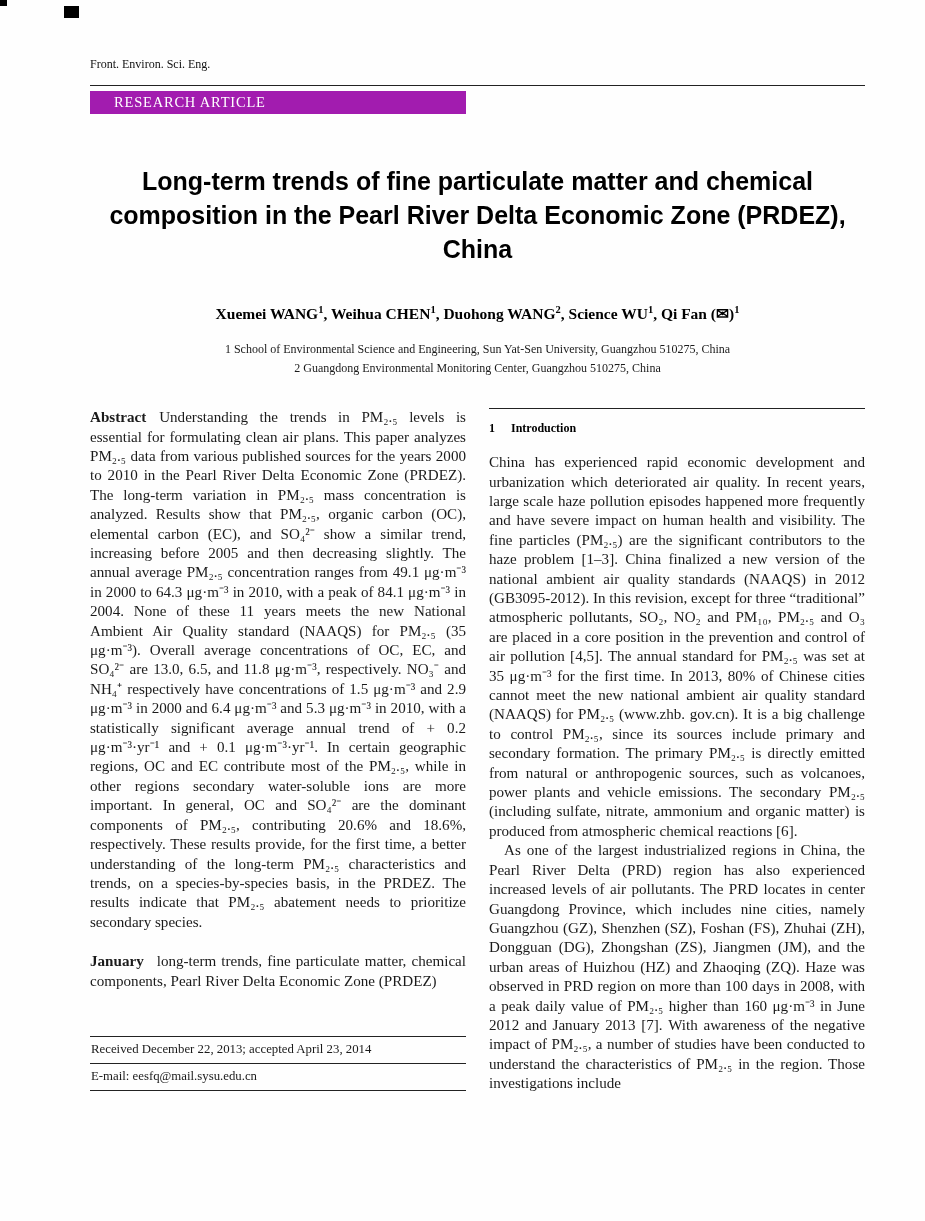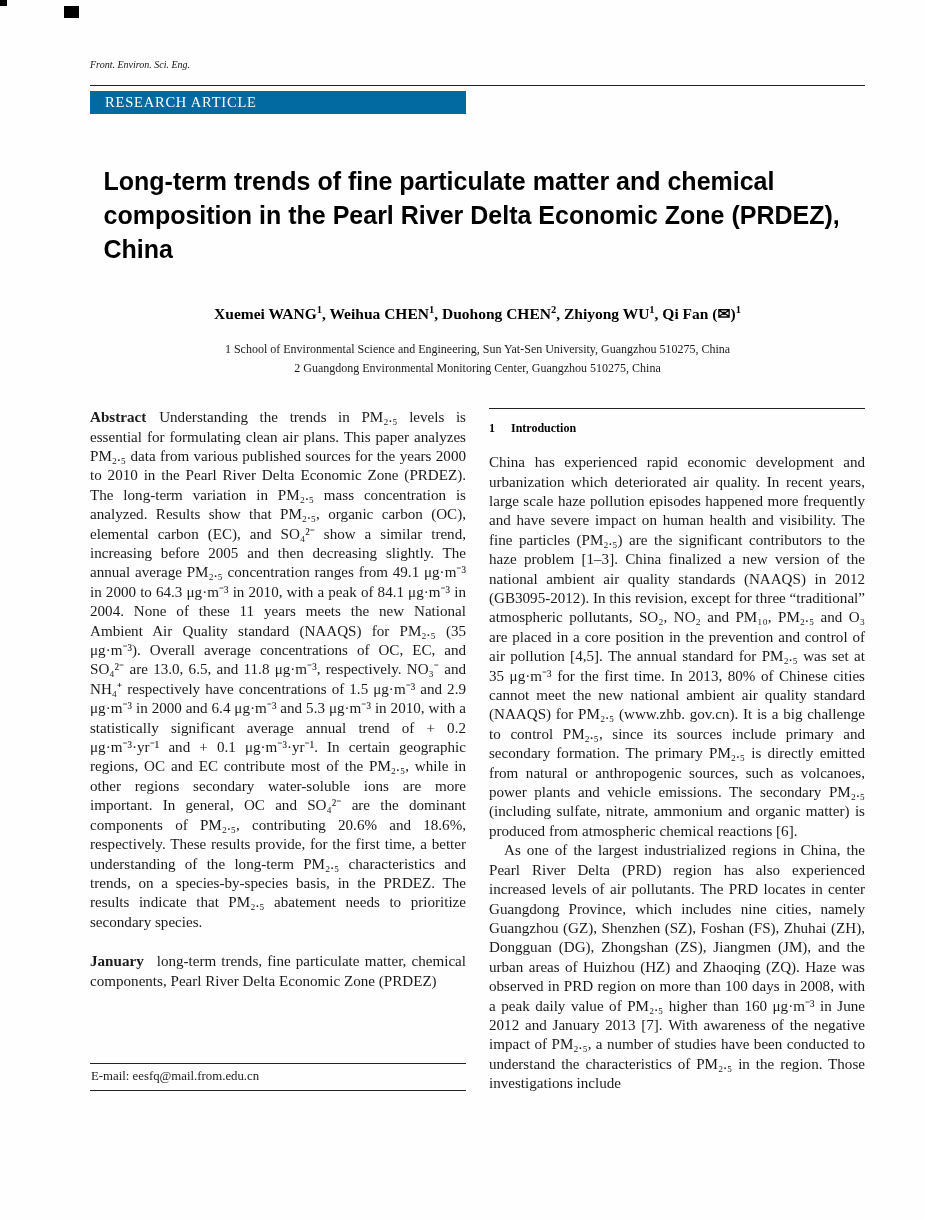--- a/index.html
+++ b/index.html
@@ -9,33 +9,33 @@
     background: #fefefe;
     font-family: "Liberation Serif", serif;
     color: #1a1a1a;
     position: relative;
     overflow: hidden;
   }
   .crop-mark-a { position:absolute; left:64px; top:6px; width:15px; height:12px; background:#000; }
   .crop-mark-b { position:absolute; left:0; top:0; width:7px; height:6px; background:#000; }
   .page { position:absolute; inset:0; padding: 56px 60px 0 90px; }
 
-  .journal-line { font-size: 10px; line-height: 17px; color:#111;font-style:italic; }
+  .journal-line { font-size: 12px; line-height: 17px; color:#111; }
   .top-rule { border-top: 1.2px solid #222; margin-top: 12px; width: 775px; }
 
   .banner {
     margin-top: 5px; width: 376px; height: 23px;
-    background: #0369a1; color: #fff;
+    background: #a21caf; color: #fff;
     font-size: 14.5px; letter-spacing: 0.8px;
-    padding: 3px 0 0 15px;
+    padding: 3px 0 0 24px;
   }
 
   .title {
     margin: 50px auto 0; max-width: 748px;
-    text-align: left;
+    text-align: center;
     font-family: "Liberation Sans", sans-serif;
     font-weight: bold; font-size: 25px; line-height: 34px; color: #000;
   }
 
   .authors { margin-top: 38px; text-align: center; font-size: 15.5px; font-weight: bold; color:#000; }
   .authors .u { }
   .authors sup { font-size: 10.5px; }
 
   .affils { margin-top: 17px; text-align: center; font-size: 12px; line-height: 19px; }
 
@@ -69,38 +69,39 @@
     <div class="journal-line">Front. Environ. Sci. Eng.</div>
   </div>
 
   <div class="top-rule"></div>
 
   <div class="banner">RESEARCH ARTICLE</div>
 
   <h1 class="title">Long-term trends of fine particulate matter and chemical composition in the Pearl River Delta Economic Zone (PRDEZ), China</h1>
 
   <div class="authors">
-    <span class="u">Xuemei WANG</span><sup>1</sup><span>, </span><span class="u">Weihua CHEN</span><sup>1</sup><span>, </span><span class="u">Duohong CHEN</span><sup>2</sup><span>, </span><span class="u">Zhiyong WU</span><sup>1</sup><span>, </span><span>Qi Fan (✉)</span><sup>1</sup>
+    <span class="u">Xuemei WANG</span><sup>1</sup><span>, </span><span class="u">Weihua CHEN</span><sup>1</sup><span>, </span><span class="u">Duohong WANG</span><sup>2</sup><span>, </span><span class="u">Science WU</span><sup>1</sup><span>, </span><span>Qi Fan (✉)</span><sup>1</sup>
   </div>
 
   <div class="affils">
     <div>1 School of Environmental Science and Engineering, Sun Yat-Sen University, Guangzhou 510275, China</div>
     <div>2 Guangdong Environmental Monitoring Center, Guangzhou 510275, China</div>
   </div>
 
 
   <div class="cols">
 
     <div class="col-left">
       <p class="body-text"><span class="label">Abstract</span><span>Understanding the trends in PM₂.₅ levels is essential for formulating clean air plans. This paper analyzes PM₂.₅ data from various published sources for the years 2000 to 2010 in the Pearl River Delta Economic Zone (PRDEZ). The long-term variation in PM₂.₅ mass concentration is analyzed. Results show that PM₂.₅, organic carbon (OC), elemental carbon (EC), and SO₄²⁻ show a similar trend, increasing before 2005 and then decreasing slightly. The annual average PM₂.₅ concentration ranges from 49.1 μg·m⁻³ in 2000 to 64.3 μg·m⁻³ in 2010, with a peak of 84.1 μg·m⁻³ in 2004. None of these 11 years meets the new National Ambient Air Quality standard (NAAQS) for PM₂.₅ (35 μg·m⁻³). Overall average concentrations of OC, EC, and SO₄²⁻ are 13.0, 6.5, and 11.8 μg·m⁻³, respectively. NO₃⁻ and NH₄⁺ respectively have concentrations of 1.5 μg·m⁻³ and 2.9 μg·m⁻³ in 2000 and 6.4 μg·m⁻³ and 5.3 μg·m⁻³ in 2010, with a statistically significant average annual trend of + 0.2 μg·m⁻³·yr⁻¹ and + 0.1 μg·m⁻³·yr⁻¹. In certain geographic regions, OC and EC contribute most of the PM₂.₅, while in other regions secondary water-soluble ions are more important. In general, OC and SO₄²⁻ are the dominant components of PM₂.₅, contributing 20.6% and 18.6%, respectively. These results provide, for the first time, a better understanding of the long-term PM₂.₅ characteristics and trends, on a species-by-species basis, in the PRDEZ. The results indicate that PM₂.₅ abatement needs to prioritize secondary species.</span></p>
 
       <p class="body-text keywords"><span class="label">January</span><span>long-term trends, fine particulate matter, chemical components, Pearl River Delta Economic Zone (PRDEZ)</span></p>
 
       <div class="fn">
-        <div class="fn-row">E-mail: eesfq@mail.from.edu.cn</div>
+        <div class="fn-row">Received December 22, 2013; accepted April 23, 2014</div>
+        <div class="fn-row">E-mail: eesfq@mail.sysu.edu.cn</div>
         <div class="fn-bottom"></div>
       </div>
     </div>
 
     <div class="col-right">
       <h2 class="sec-heading"><span class="num">1</span><span>Introduction</span></h2>
       <p class="body-text">China has experienced rapid economic development and urbanization which deteriorated air quality. In recent years, large scale haze pollution episodes happened more frequently and have severe impact on human health and visibility. The fine particles (PM₂.₅) are the significant contributors to the haze problem [1–3]. China finalized a new version of the national ambient air quality standards (NAAQS) in 2012 (GB3095-2012). In this revision, except for three “traditional” atmospheric pollutants, SO₂, NO₂ and PM₁₀, PM₂.₅ and O₃ are placed in a core position in the prevention and control of air pollution [4,5]. The annual standard for PM₂.₅ was set at 35 μg·m⁻³ for the first time. In 2013, 80% of Chinese cities cannot meet the new national ambient air quality standard (NAAQS) for PM₂.₅ (www.zhb. gov.cn). It is a big challenge to control PM₂.₅, since its sources include primary and secondary formation. The primary PM₂.₅ is directly emitted from natural or anthropogenic sources, such as volcanoes, power plants and vehicle emissions. The secondary PM₂.₅ (including sulfate, nitrate, ammonium and organic matter) is produced from atmospheric chemical reactions [6].</p>
       <p class="body-text indent">As one of the largest industrialized regions in China, the Pearl River Delta (PRD) region has also experienced increased levels of air pollutants. The PRD locates in center Guangdong Province, which includes nine cities, namely Guangzhou (GZ), Shenzhen (SZ), Foshan (FS), Zhuhai (ZH), Dongguan (DG), Zhongshan (ZS), Jiangmen (JM), and the urban areas of Huizhou (HZ) and Zhaoqing (ZQ). Haze was observed in PRD region on more than 100 days in 2008, with a peak daily value of PM₂.₅ higher than 160 μg·m⁻³ in June 2012 and January 2013 [7]. With awareness of the negative impact of PM₂.₅, a number of studies have been conducted to understand the characteristics of PM₂.₅ in the region. Those investigations include</p>
     </div>
 

